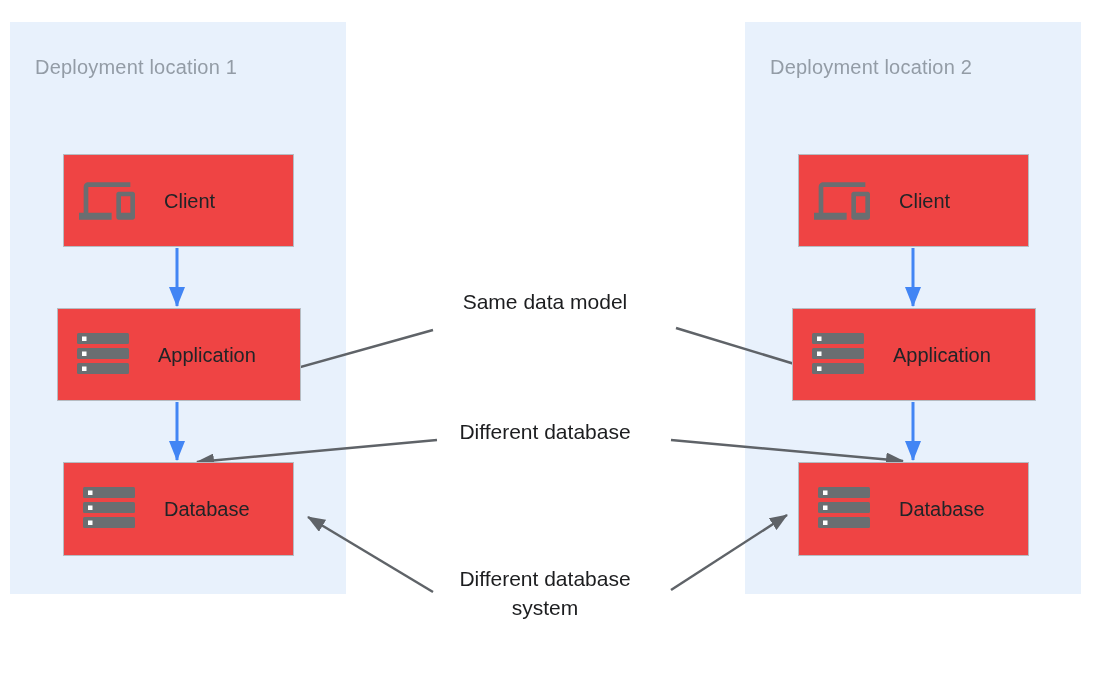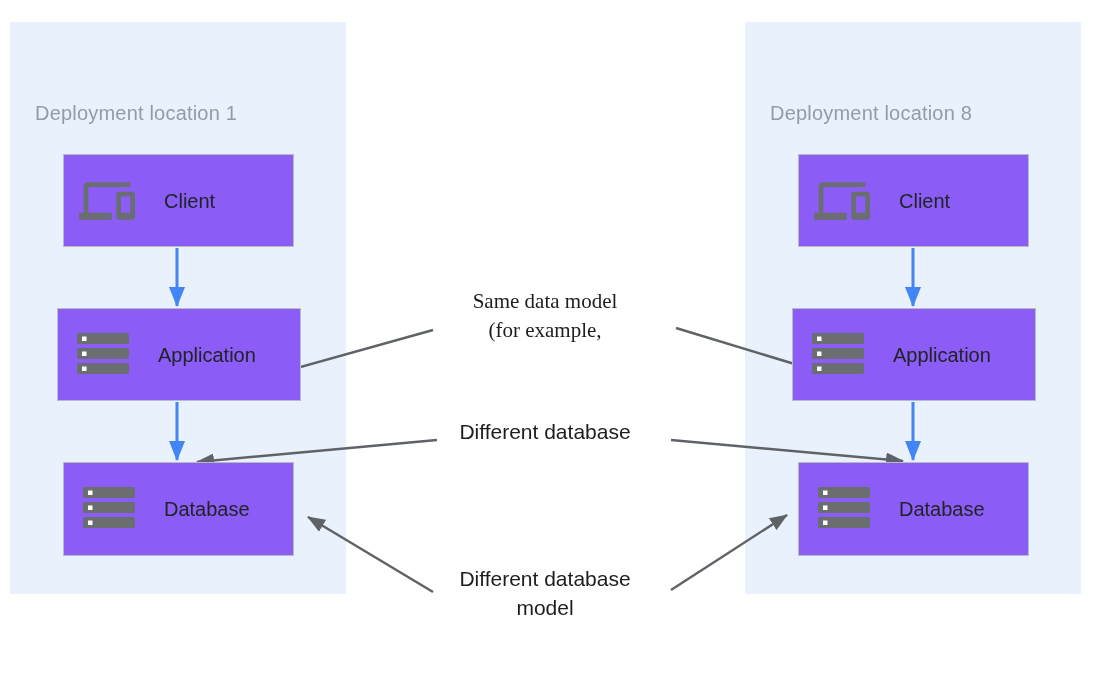--- a/index.html
+++ b/index.html
@@ -8,53 +8,53 @@
     font-family:"Liberation Sans", sans-serif;overflow:hidden;
   }
   .panel{
     position:absolute;top:22px;width:336px;height:572px;
     background:#e8f1fc;
   }
   .panel.p1{left:10px;}
   .panel.p2{left:745px;}
   .panel-title{
     position:absolute;left:25px;top:34px;
-    font-size:20px;color:#939ca6;letter-spacing:.2px;white-space:nowrap;margin-top:46px;
+    font-size:20px;color:#939ca6;letter-spacing:.2px;white-space:nowrap;
   }
   .node{
-    position:absolute;background:#8b5cf6;border:1px solid #b6bcc2;
+    position:absolute;background:#ef4444;border:1px solid #b6bcc2;
     box-sizing:border-box;
   }
   .node .icon{position:absolute;top:50%;transform:translateY(-50%);line-height:0;}
   .node .icon.devices{left:15px;}
   .node .icon.servers{left:19px;}
   .node .label{
     position:absolute;left:100px;top:50%;transform:translateY(-50%);
     font-size:20px;color:#212427;white-space:nowrap;
   }
   .arrow-layer{position:absolute;left:0;top:0;width:1106px;height:684px;}
   .ann{
     position:absolute;width:280px;text-align:center;
     font-size:21px;line-height:29px;color:#1c1d1f;
   }
   .ann span{display:block;}
-  .ann1{left:405px;top:287px;font-family:Liberation Serif, serif;}
+  .ann1{left:405px;top:287px;}
   .ann2{left:405px;top:417px;}
   .ann3{left:405px;top:564px;}
 </style>
 </head>
 <body>
 
 <div class="canvas">
 
   <section class="panel p1">
     <div class="panel-title">Deployment location 1</div>
   </section>
   <section class="panel p2">
-    <div class="panel-title">Deployment location 8</div>
+    <div class="panel-title">Deployment location 2</div>
   </section>
 
   <svg class="arrow-layer" width="1106" height="684" viewBox="0 0 1106 684">
     <defs>
       <marker id="mBlue" markerUnits="userSpaceOnUse" markerWidth="20" markerHeight="16" refX="19" refY="8" orient="auto">
         <path d="M0,0 L20,8 L0,16 Z" fill="#4285f4"></path>
       </marker>
       <marker id="mGray" markerUnits="userSpaceOnUse" markerWidth="18" markerHeight="14" refX="17" refY="7" orient="auto">
         <path d="M0,0 L18,7 L0,14 Z" fill="#5f6368"></path>
       </marker>
@@ -158,23 +158,22 @@
           <rect x="5" y="18.5" width="4.5" height="4.5"></rect>
           <rect x="5" y="33.5" width="4.5" height="4.5"></rect>
         </g>
       </svg>
     </span>
     <span class="label">Database</span>
   </div>
 
   <div class="ann ann1">
     <span>Same data model</span>
-    <span>(for example,</span>
   </div>
   <div class="ann ann2">
     <span>Different database</span>
   </div>
   <div class="ann ann3">
     <span>Different database</span>
-    <span>model</span>
+    <span>system</span>
   </div>
 
 </div>
 
 </body></html>

